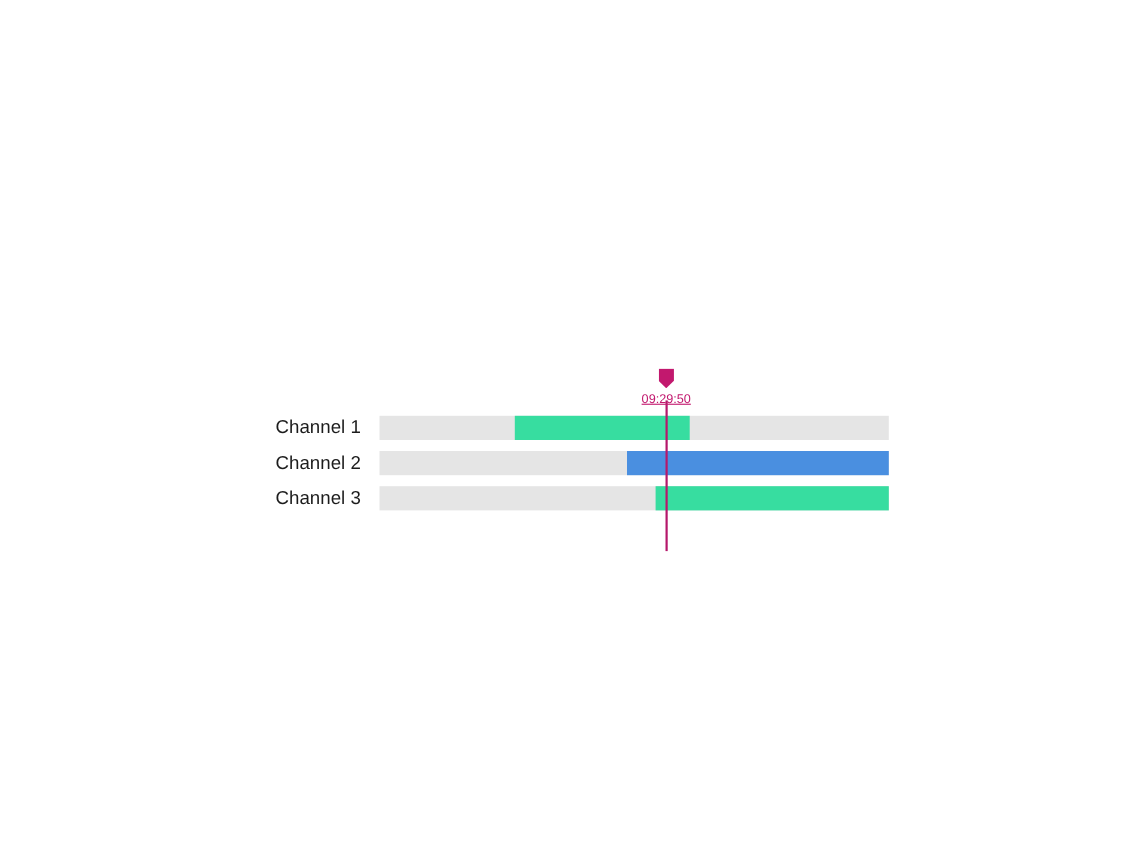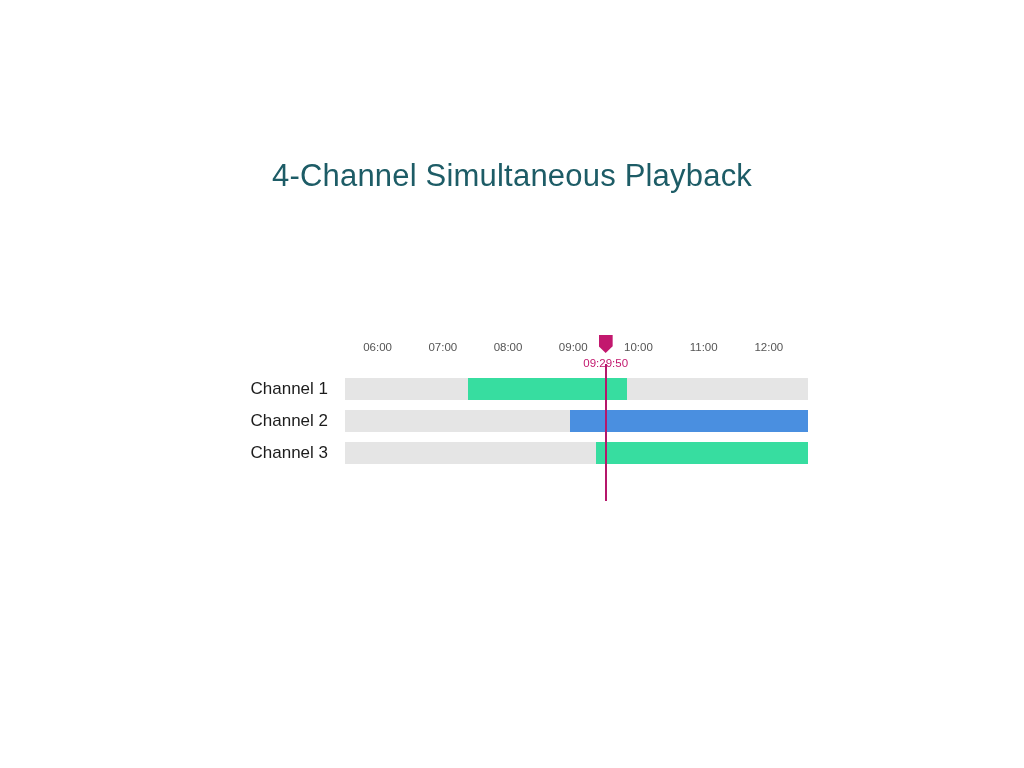--- a/index.html
+++ b/index.html
@@ -125,40 +125,31 @@
     background: #c2186e;
     clip-path: polygon(0% 0%, 100% 0%, 100% 62%, 50% 100%, 0% 62%);
   }
   .playhead-label {
     position: absolute;
     top: 17px;
     transform: translateX(-50%);
     font-size: 11.5px;
     color: #c2186e;
     white-space: nowrap;
+    text-decoration: underline;
   }
 </style>
 </head>
 <body>
 
 <div id="canvas">
 
-  <div class="title">4-Channel Simultaneous Playback</div>
 
   <div id="timeline">
 
-    <div class="axis">
-        <div class="tick-label" style="left: 32.6056px;">06:00</div>
-        <div class="tick-label" style="left: 97.8169px;">07:00</div>
-        <div class="tick-label" style="left: 163.028px;">08:00</div>
-        <div class="tick-label" style="left: 228.239px;">09:00</div>
-        <div class="tick-label" style="left: 293.451px;">10:00</div>
-        <div class="tick-label" style="left: 358.662px;">11:00</div>
-        <div class="tick-label" style="left: 423.873px;">12:00</div>
-      </div>
 
     <div class="rows">
         <div class="row">
           <div class="row-track"></div>
           <div class="row-label">Channel 1</div>
           <div class="segment green" style="left: 123.249px; width: 159.115px;"></div>
         </div>
         <div class="row">
           <div class="row-track"></div>
           <div class="row-label">Channel 2</div>

